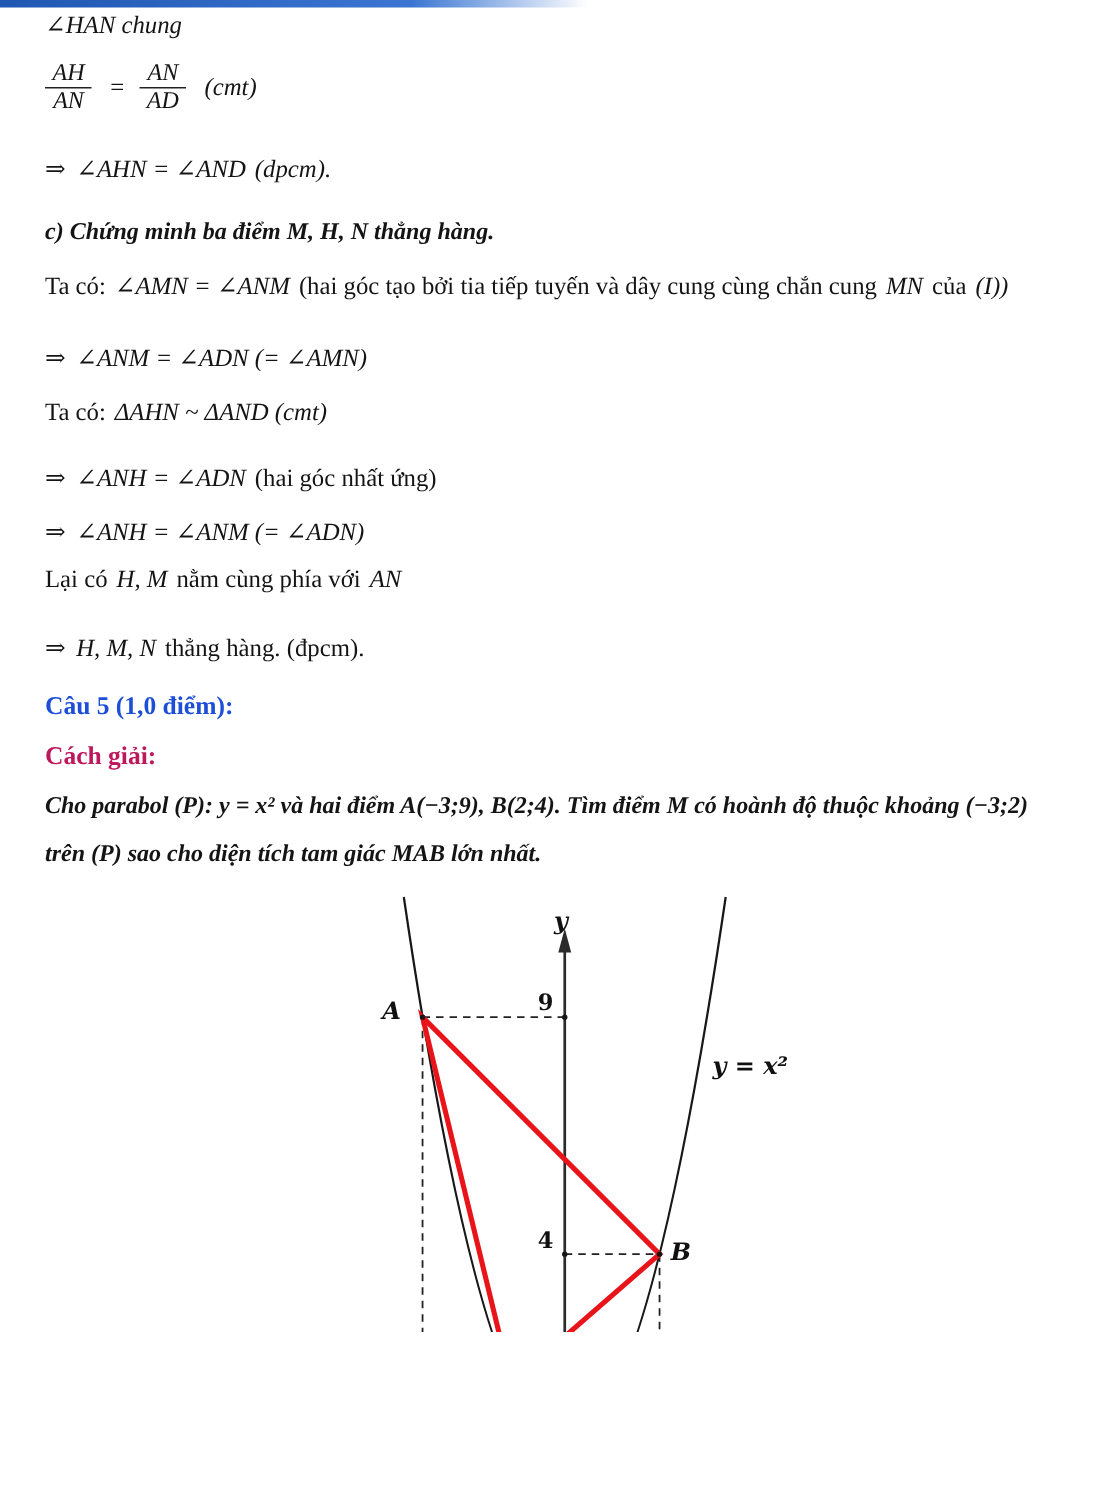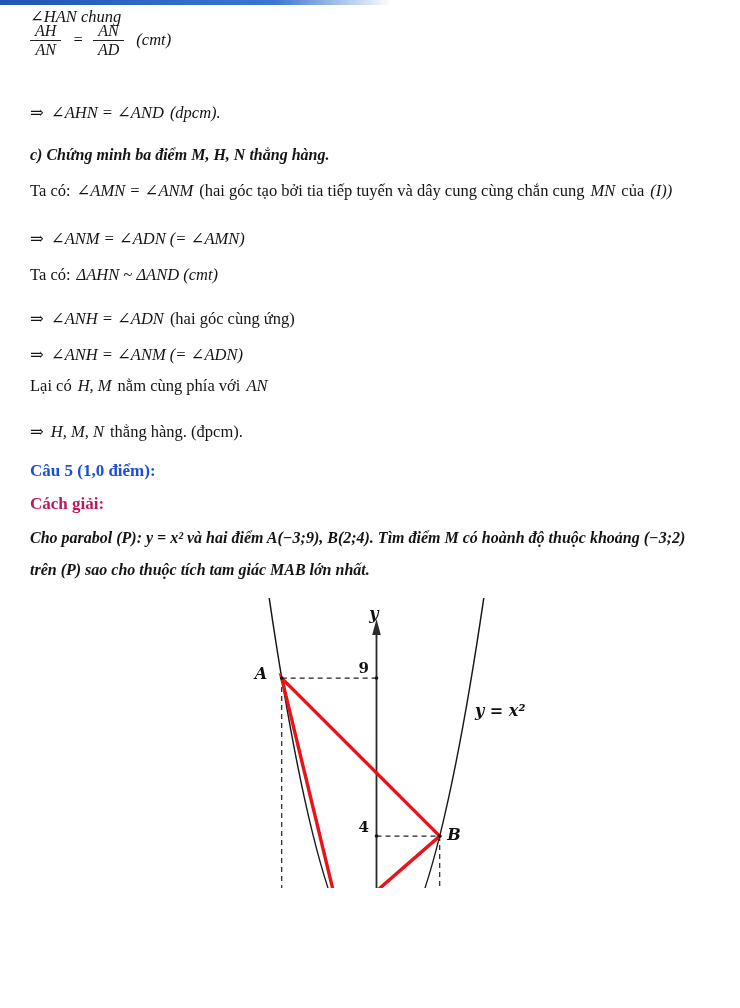--- a/index.html
+++ b/index.html
@@ -40,21 +40,21 @@
 <body>
 
 <div class="page">
 
   <div class="top-bar"></div>
 
   <div class="line" style="top:8px">
     <span class="seg mi">∠HAN chung</span>
   </div>
 
-  <div class="line" style="top:22px">
+  <div class="line" style="top:40px">
     <span class="frac">
       <span class="num">AH</span>
       <span class="den">AN</span>
     </span>
     <span class="eqsign">=</span>
     <span class="frac">
       <span class="num">AN</span>
       <span class="den">AD</span>
     </span>
     <span class="fnote">(cmt)</span>
@@ -75,21 +75,21 @@
 
   <div class="line" style="top:230px">
     <span class="seg sym">⇒</span><span class="seg mi">∠ANM = ∠ADN (= ∠AMN)</span>
   </div>
 
   <div class="line" style="top:266px">
     <span class="seg rm">Ta có:</span><span class="seg mi">ΔAHN ~ ΔAND (cmt)</span>
   </div>
 
   <div class="line" style="top:310px">
-    <span class="seg sym">⇒</span><span class="seg mi">∠ANH = ∠ADN</span><span class="seg rm">(hai góc cùng ứng)</span>
+    <span class="seg sym">⇒</span><span class="seg mi">∠ANH = ∠ADN</span><span class="seg rm">(hai góc nhất ứng)</span>
   </div>
 
   <div class="line" style="top:346px">
     <span class="seg sym">⇒</span><span class="seg mi">∠ANH = ∠ANM (= ∠ADN)</span>
   </div>
 
   <div class="line" style="top:377px">
     <span class="seg rm">Lại có</span><span class="seg mi">H, M</span><span class="seg rm">nằm cùng phía với</span><span class="seg mi">AN</span>
   </div>
 
@@ -103,21 +103,21 @@
 
   <div class="line h-blue" style="top:494px">
     <span>Cách giải:</span>
   </div>
 
   <div class="line bi" style="top:529px">
     <span>Cho parabol (P): y = x² và hai điểm A(−3;9), B(2;4). Tìm điểm M có hoành độ thuộc khoảng (−3;2)</span>
   </div>
 
   <div class="line bi" style="top:561px">
-    <span>trên (P) sao cho thuộc tích tam giác MAB lớn nhất.</span>
+    <span>trên (P) sao cho diện tích tam giác MAB lớn nhất.</span>
   </div>
 
   <svg class="fig" width="740" height="413" viewBox="0 0 740 413">
 
     <path class="curve" d="M 269.2 3 Q 376.5 732 483.8 3"></path>
 
     <line class="axis" x1="376.5" y1="34" x2="376.5" y2="402"></line>
     <polygon class="ah" points="376.5,24 372.2,40 380.8,40"></polygon>
     <line class="axis" x1="232" y1="367.5" x2="481" y2="367.5"></line>
     <polygon class="ah" points="492,367.5 477,363.3 477,371.7"></polygon>

